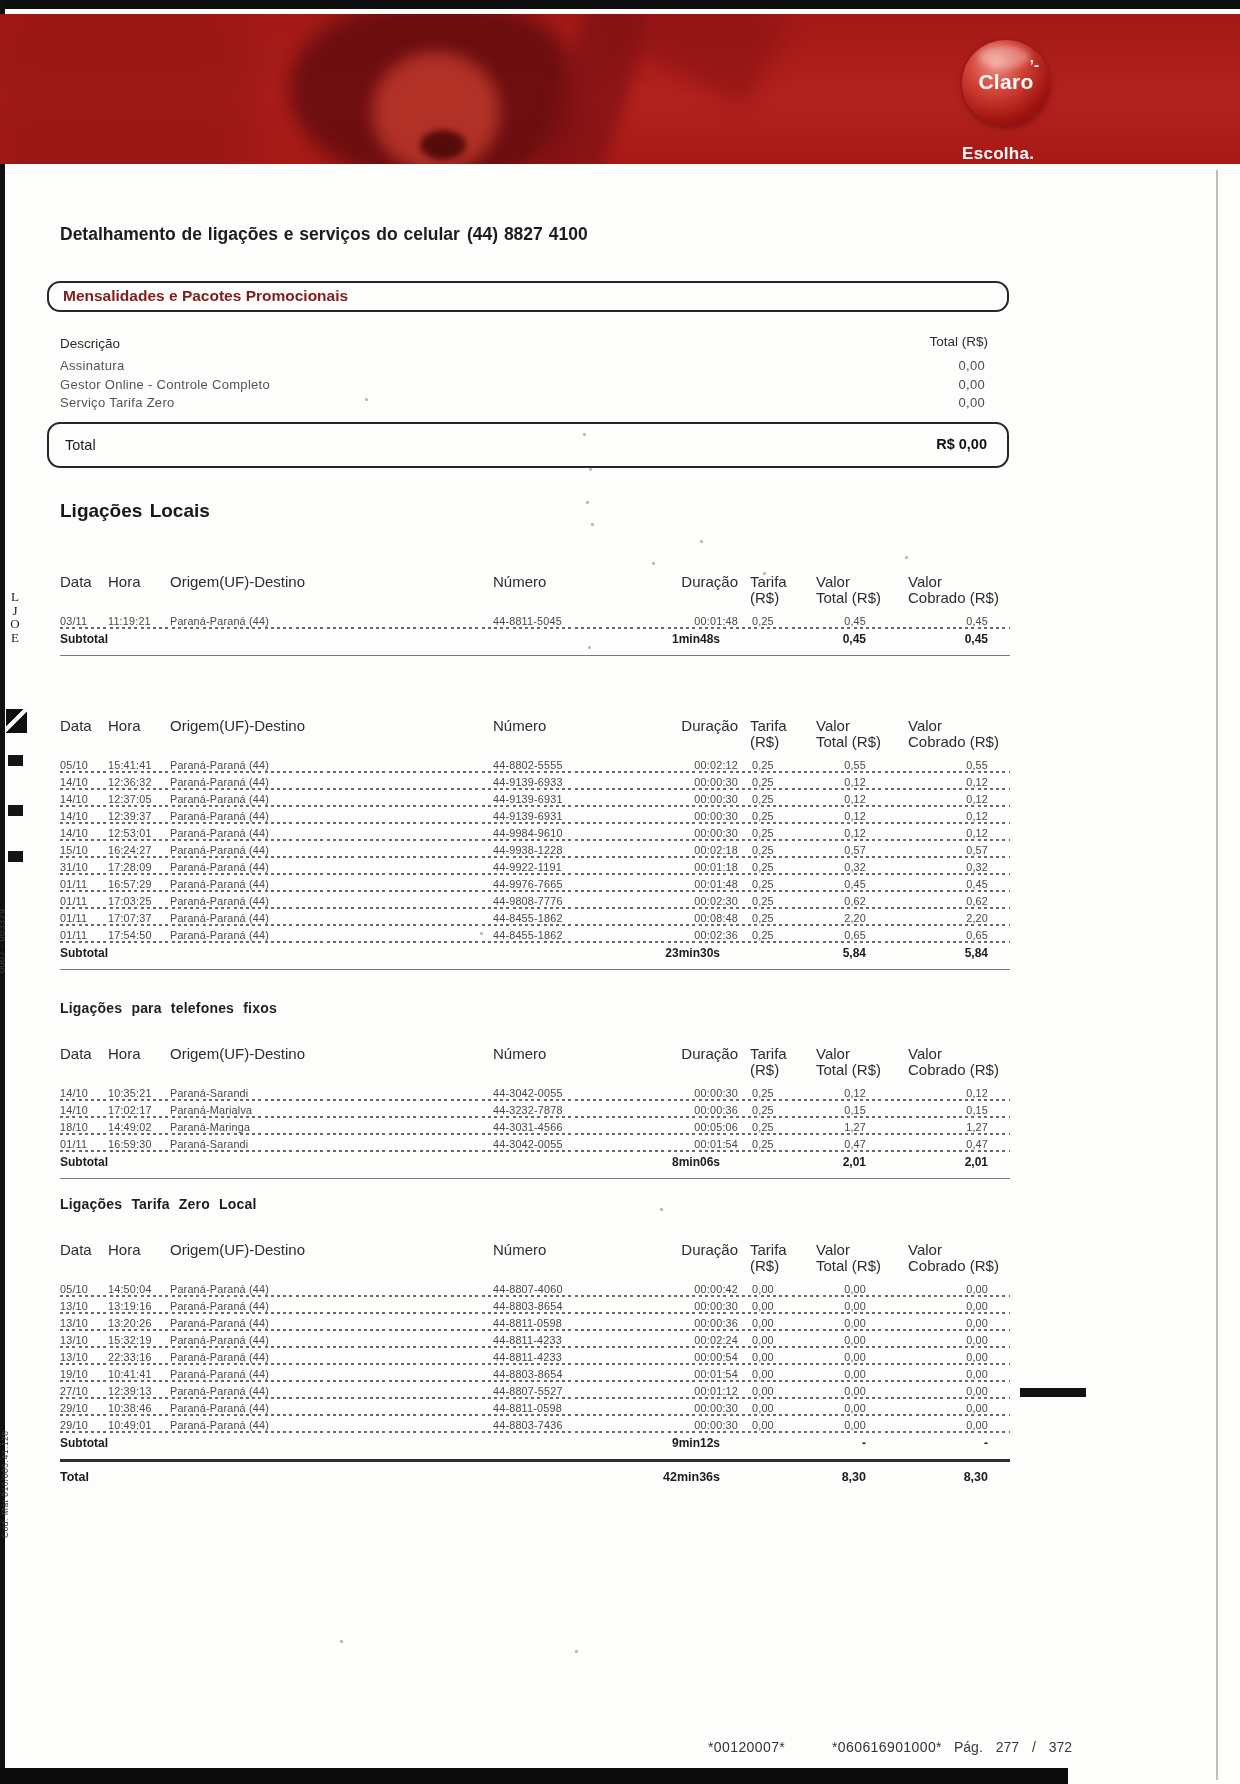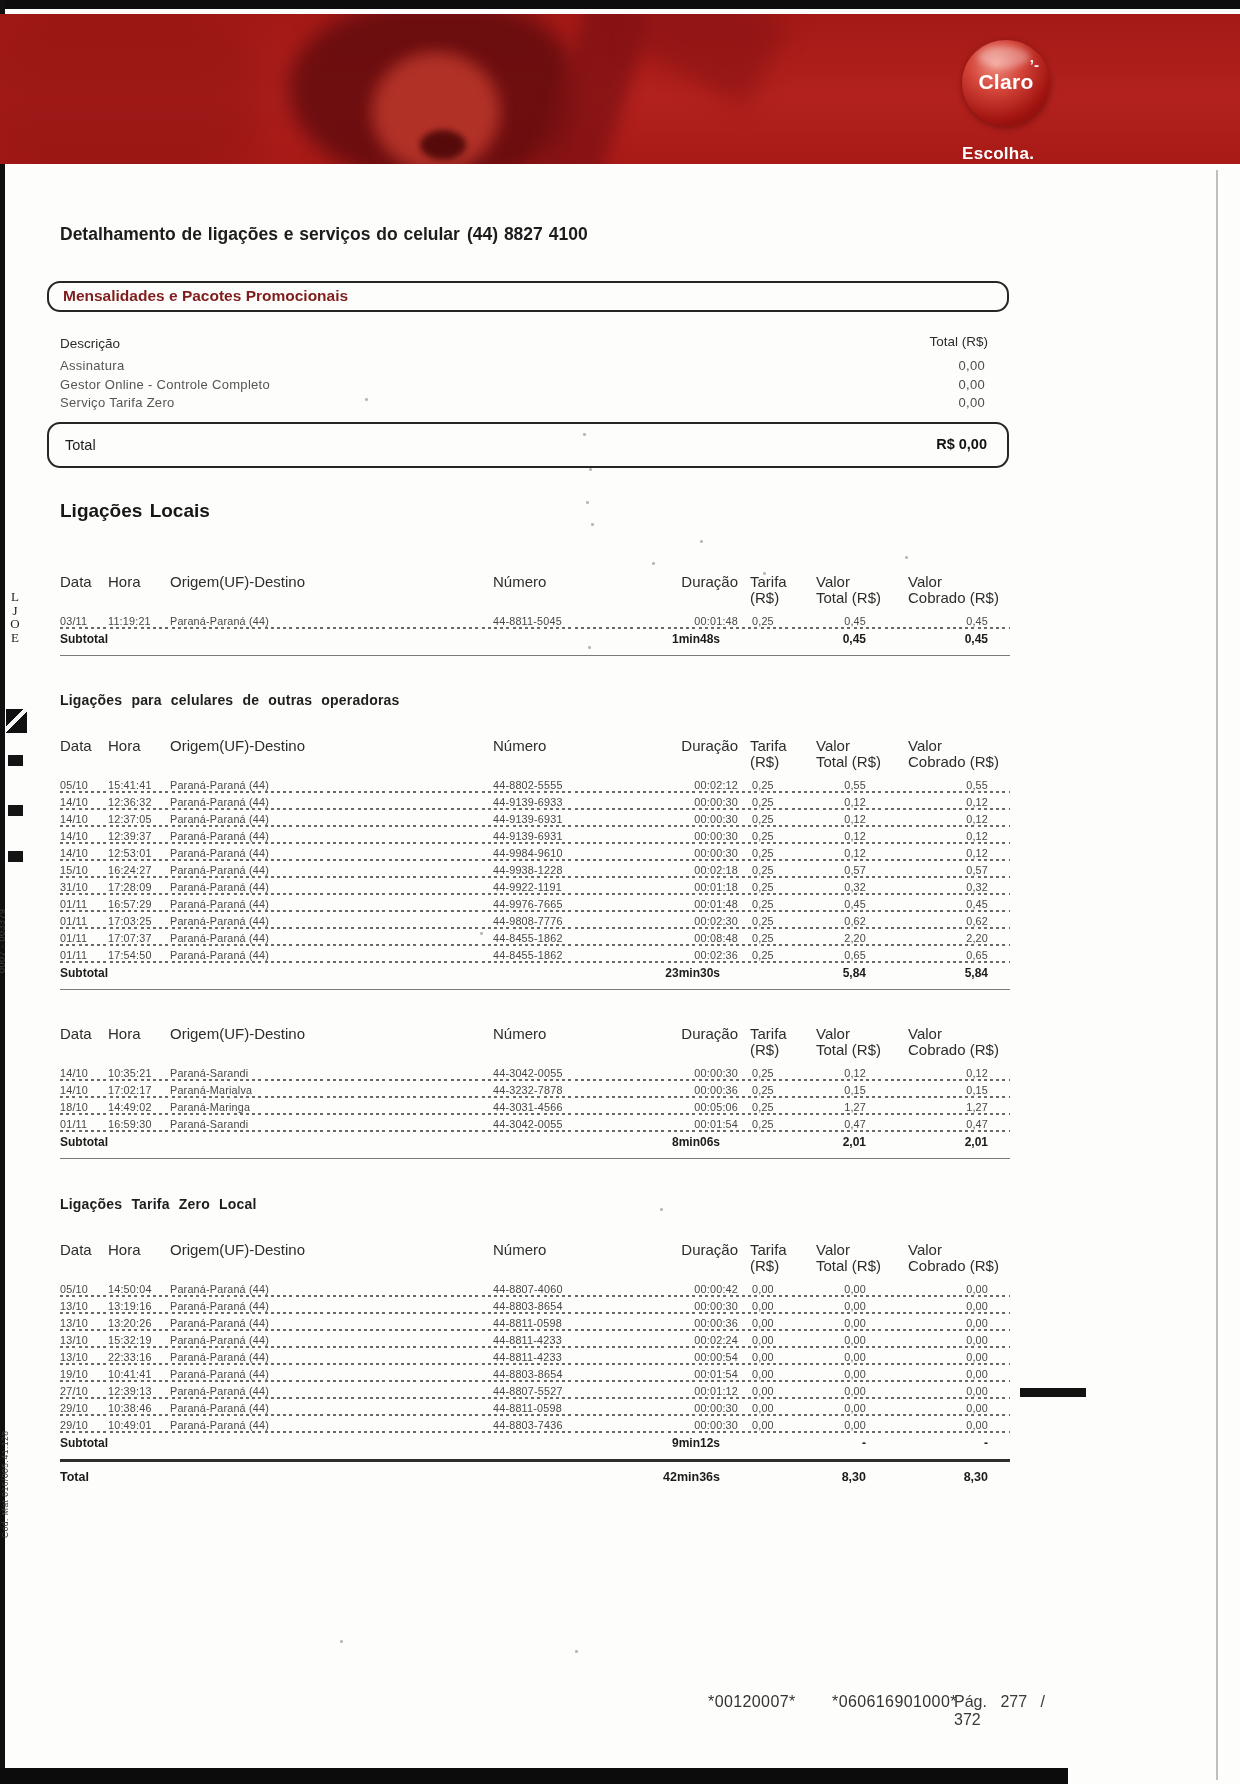--- a/index.html
+++ b/index.html
@@ -87,21 +87,21 @@
   .diag-mark{position:absolute;left:6px;top:709px;width:21px;height:24px;
       background:linear-gradient(135deg,#101010 0 38%,#f6f6f4 38% 52%,#101010 52% 100%);}
   .sq{position:absolute;left:8px;width:15px;height:11px;background:#141414;}
   .sq1{top:755px;}.sq2{top:805px;}.sq3{top:851px;}
   .vtext{position:absolute;transform-origin:0 100%;transform:rotate(-90deg);white-space:nowrap;
       font-size:9px;color:#3f3f3f;letter-spacing:.5px;}
   .batch-code{left:7px;top:963px;}
   .material-code{left:10px;top:1528px;font-size:8.5px;}
 
   
-  .footer{position:absolute;left:0;top:1693px;width:1084px;height:20px;font-size:16px;color:#333;}
+  .footer{position:absolute;left:0;top:1739px;width:1084px;height:20px;font-size:14px;color:#333;}
   .f-code1{position:absolute;left:708px;letter-spacing:.4px;}
   .f-code2{position:absolute;left:832px;letter-spacing:.4px;}
   .f-pag{position:absolute;left:954px;word-spacing:9px;color:#3a3a3a;}
 
   
   .noise span{position:absolute;width:2.5px;height:2.5px;border-radius:50%;background:#7e7e7e;opacity:.55;}
 </style>
 </head>
 <body>
 
@@ -201,21 +201,20 @@
           </div>
           <div class="sub-grid subtotal">
             <div class="s-label">Subtotal</div>
             <div class="s-dur">1min48s</div>
             <div class="s-vt">0,45</div>
             <div class="s-vc">0,45</div>
           </div>
           <div class="rule"></div>
         </div>
         <div class="call-table table-1">
-          <div class="tbl-title">Ligações para celulares de outras operadoras</div>
           <div class="tbl-grid tbl-head">
             <div class="hcell col-data">
               <div class="hl1">Data</div>
               <div class="hl2">&nbsp;</div>
             </div>
             <div class="hcell col-hora">
               <div class="hl1">Hora</div>
               <div class="hl2">&nbsp;</div>
             </div>
             <div class="hcell col-origem">
@@ -357,20 +356,21 @@
           </div>
           <div class="sub-grid subtotal">
             <div class="s-label">Subtotal</div>
             <div class="s-dur">23min30s</div>
             <div class="s-vt">5,84</div>
             <div class="s-vc">5,84</div>
           </div>
           <div class="rule"></div>
         </div>
         <div class="call-table table-2">
+          <div class="tbl-title">Ligações para telefones fixos</div>
           <div class="tbl-grid tbl-head">
             <div class="hcell col-data">
               <div class="hl1">Data</div>
               <div class="hl2">&nbsp;</div>
             </div>
             <div class="hcell col-hora">
               <div class="hl1">Hora</div>
               <div class="hl2">&nbsp;</div>
             </div>
             <div class="hcell col-origem">

